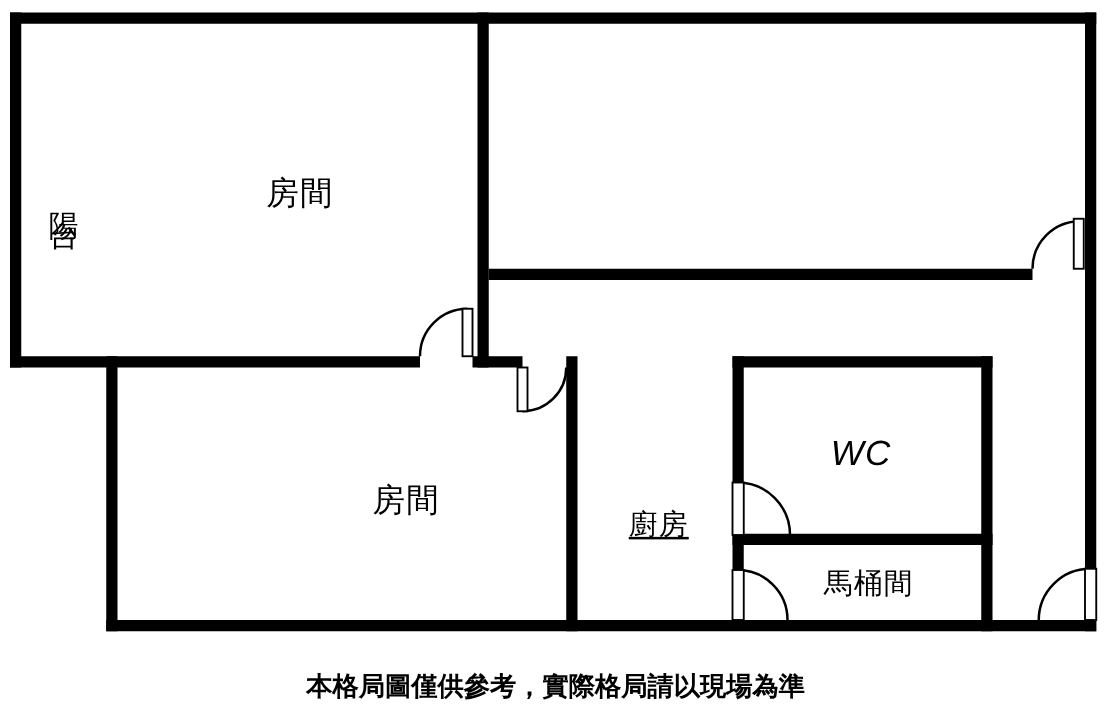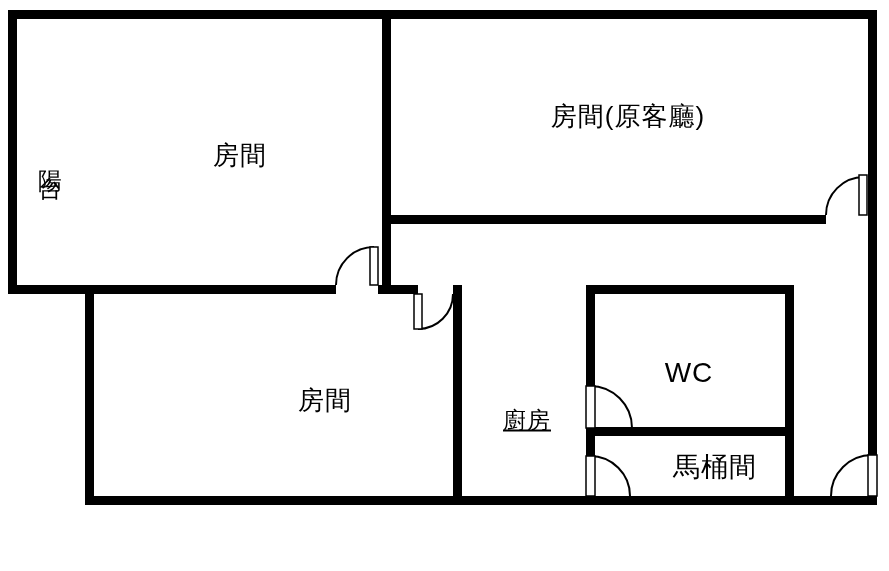--- a/index.html
+++ b/index.html
@@ -19,21 +19,21 @@
     font-size:26px;
     letter-spacing:1px;
   }
   .room-label.vertical{
     writing-mode:vertical-rl;
     letter-spacing:6px;
     font-size:24px;
   }
   .label-kitchen{font-size:23px;text-decoration:underline;}
   .label-wc{font-size:28px;}
-  .label-toilet{font-size:27px;margin-left:20px;}
+  .label-toilet{font-size:23px;}
   .caption{
     position:absolute;
     left:50%;top:549px;
     transform:translate(-50%,-50%);
     font-size:21px;
     font-weight:600;
     color:#000;
     white-space:nowrap;
   }
 </style>
@@ -97,24 +97,24 @@
     <g stroke="#000000">
       <path d="M872,455 A41,41 0 0 0 831,496" fill="none" stroke-width="2"></path>
       <rect x="868" y="455" width="9" height="41" fill="#ffffff" stroke-width="1.5"></rect>
     </g>
   </svg>
 
   <div class="room-label vertical" style="left:50px;top:157px;">陽台</div>
 
   <div class="room-label" style="left:240px;top:155px;">房間</div>
 
-  <div class="room-label" style="left:628px;top:116px;">房間(原客廳)</div>
 
   <div class="room-label" style="left:325px;top:400px;">房間</div>
 
   <div class="room-label label-kitchen" style="left:527px;top:420px;">廚房</div>
 
-  <div class="room-label label-wc" style="left:689px;top:373px;">WC</div>
+  <div class="room-label label-wc" style="left:689px;top:363px;font-style:italic;">WC</div>
 
   <div class="room-label label-toilet" style="left:695px;top:467px;">馬桶間</div>
 
+  <div class="caption">本格局圖僅供參考，實際格局請以現場為準</div>
 
 </div>
 
 </body></html>

